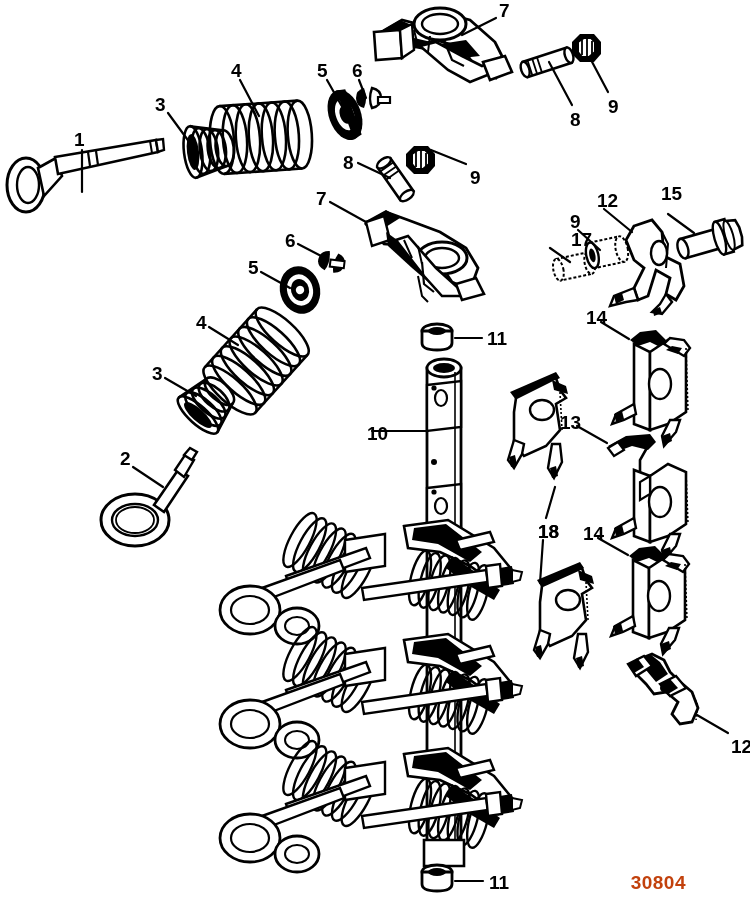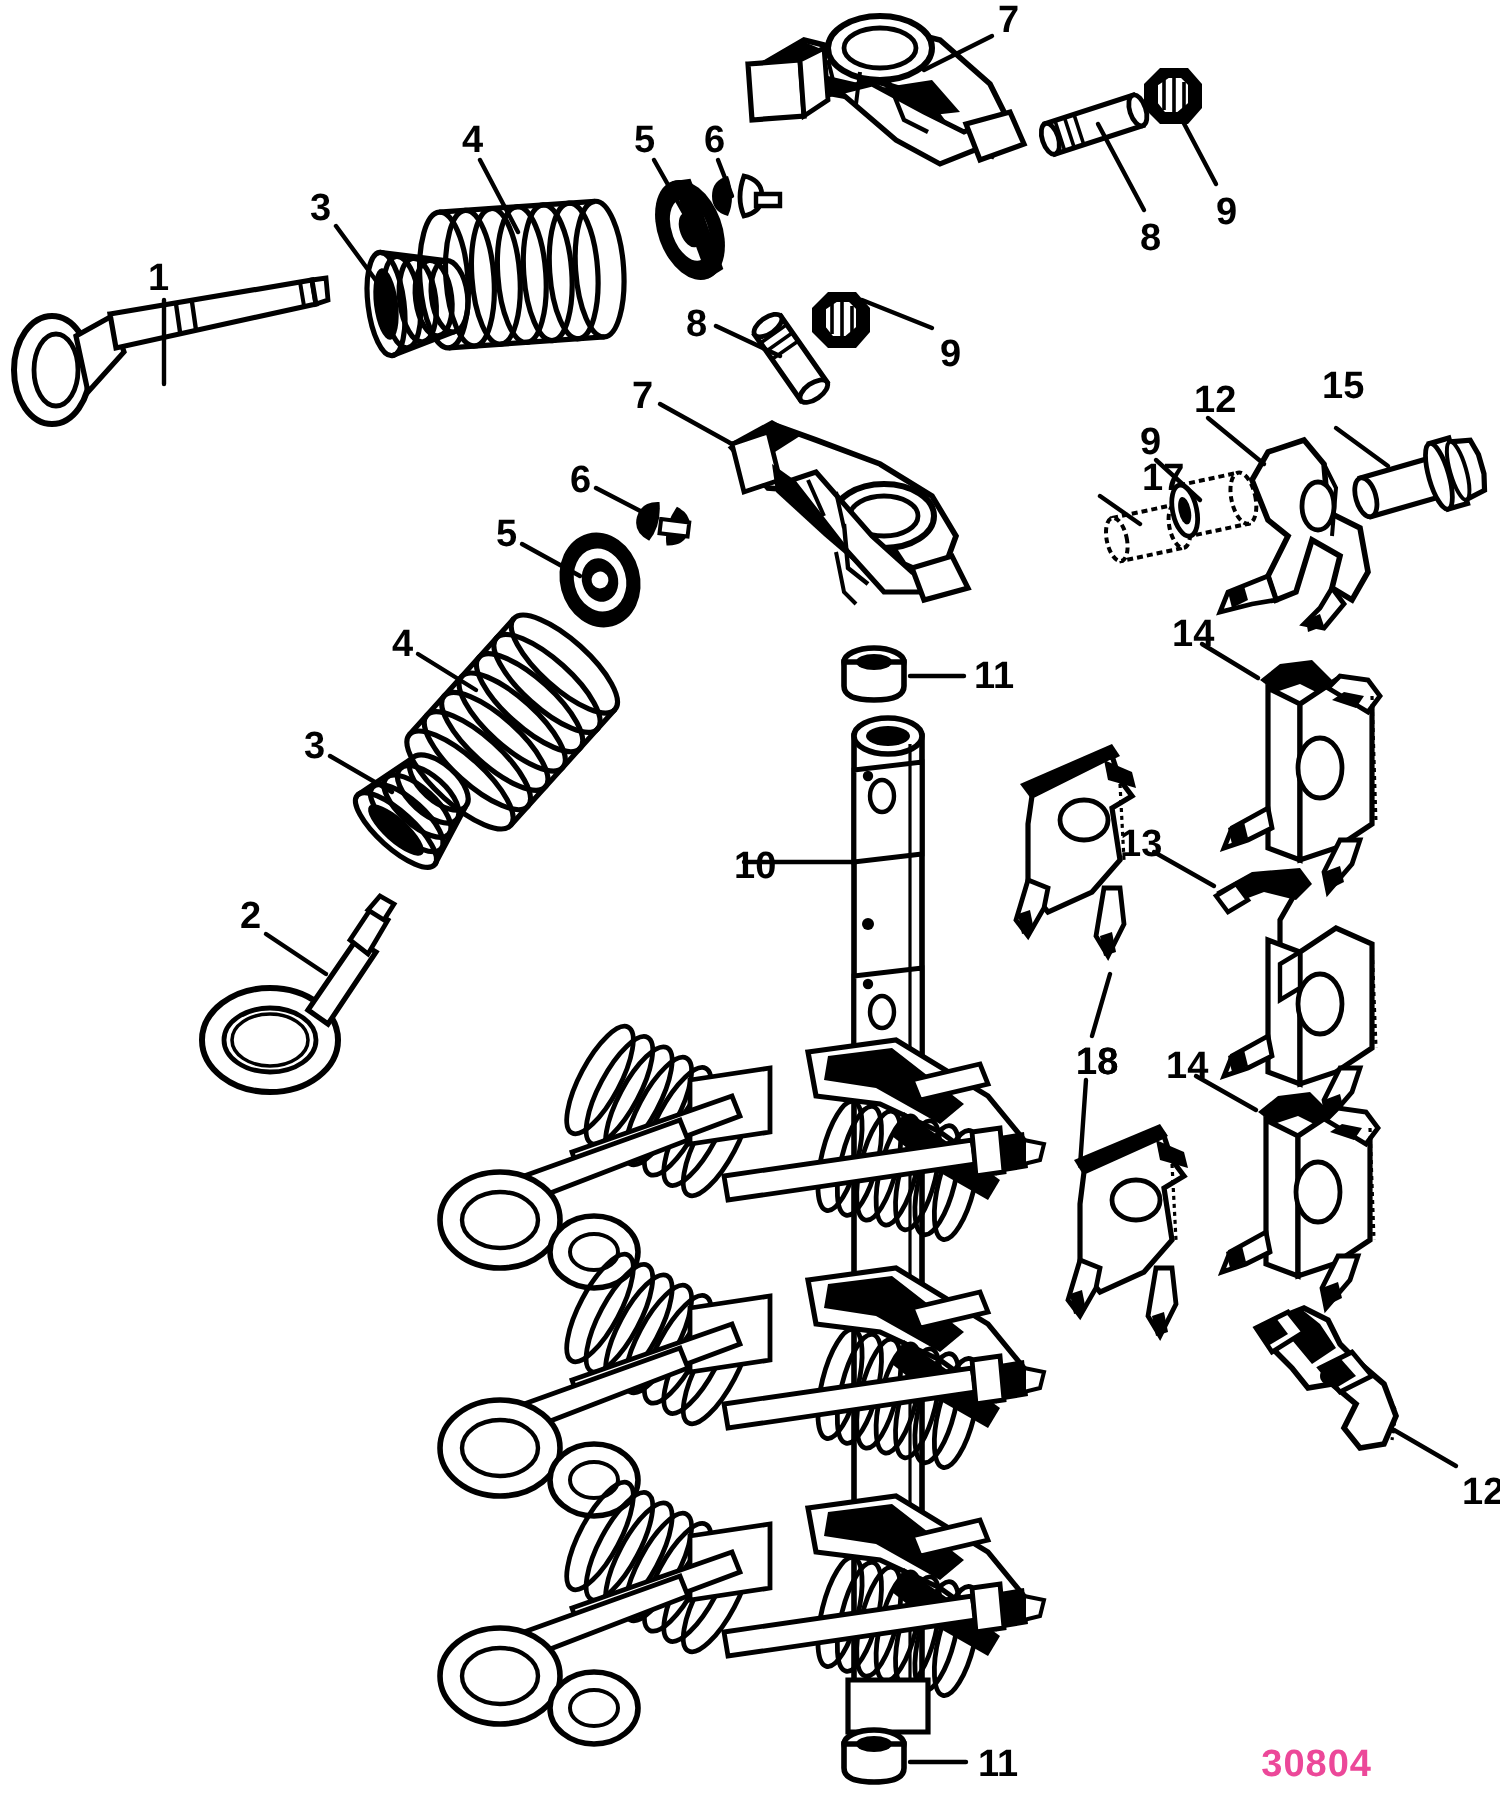--- a/index.html
+++ b/index.html
@@ -33,21 +33,21 @@
     color: #000000;
     line-height: 1;
     white-space: nowrap;
     user-select: none;
   }
   #part-number {
     position: absolute;
     font-family: "Liberation Sans", sans-serif;
     font-size: 19px;
     font-weight: bold;
-    color: #ec4899;
+    color: #c2410c;
     letter-spacing: 0.5px;
   }
 </style>
 </head>
 <body>
 
 <div id="page">
 
   <svg id="diagram-svg" viewBox="0 0 750 907">
     <defs>

